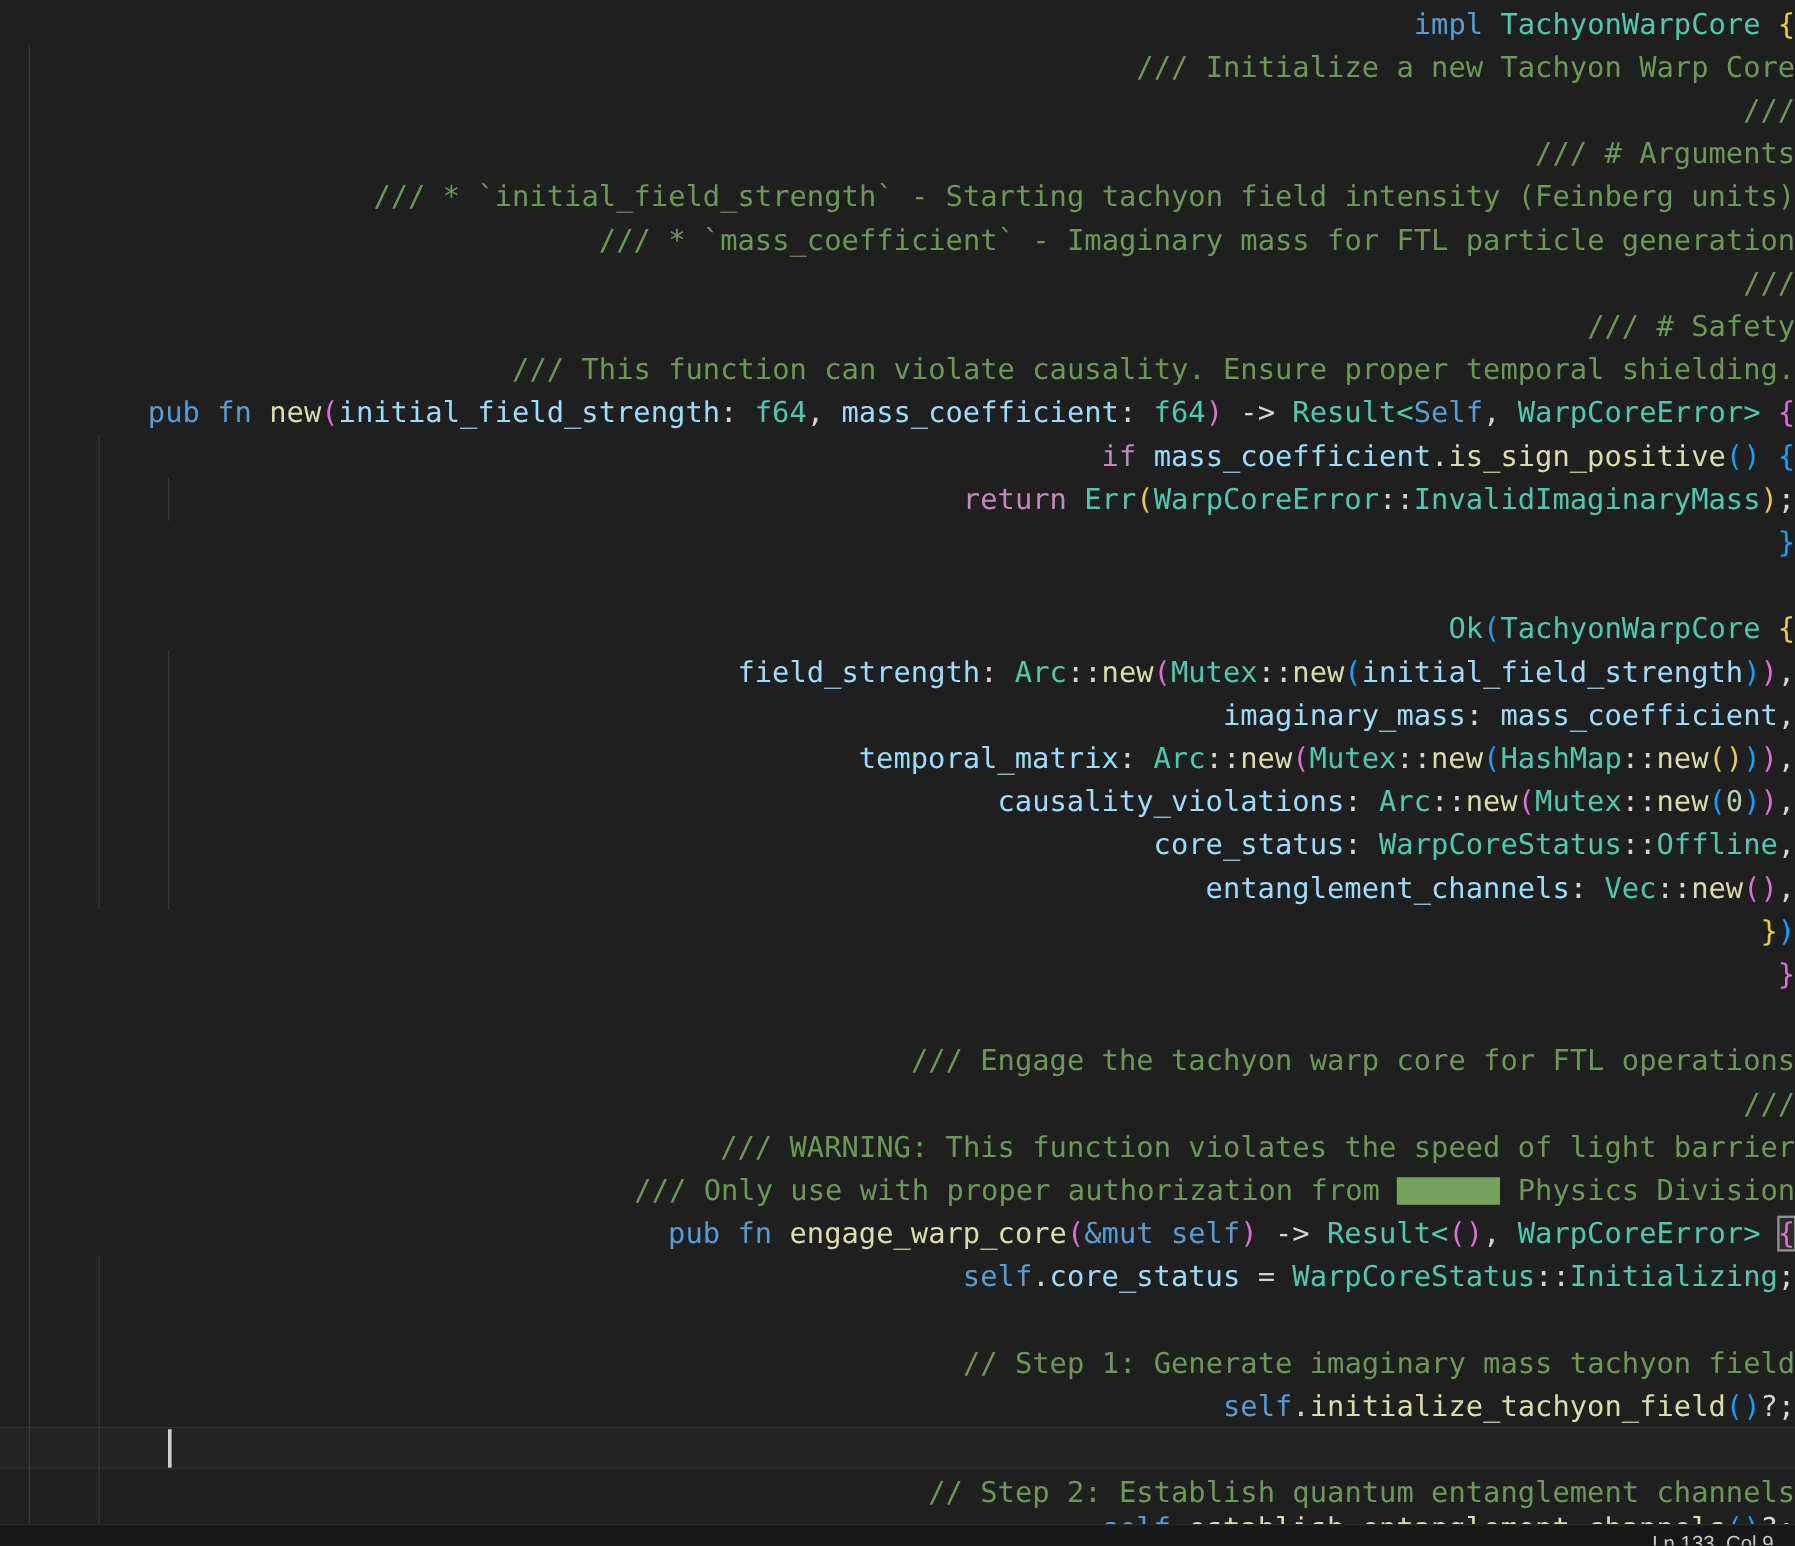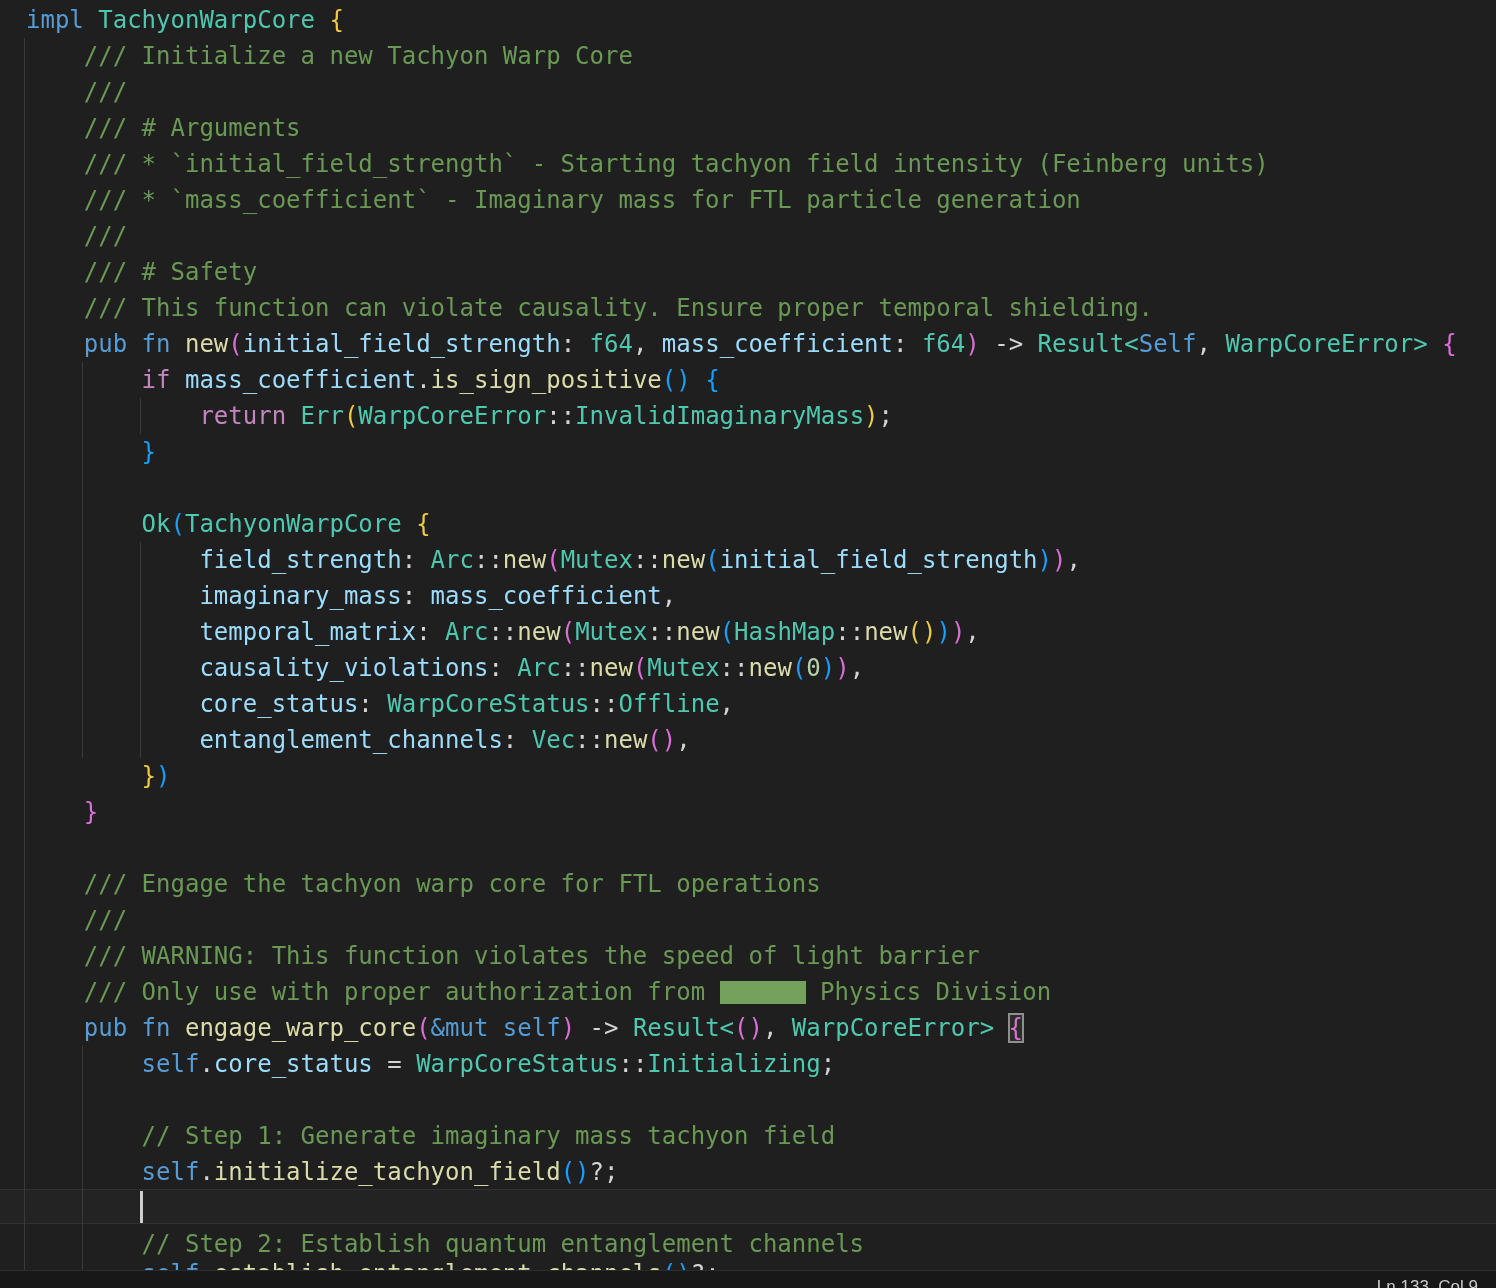--- a/index.html
+++ b/index.html
@@ -9,21 +9,21 @@
     font-family:"DejaVu Sans Mono",monospace;
   }
   .editor{
     position:absolute;inset:0;
     font-size:24px;line-height:36px;
   }
   .code-area{
     position:absolute;left:0;top:2px;right:0;
     white-space:pre;z-index:2;
   }
-  .code-line{height:36px;padding-left:26px;}
+  .code-line{height:36px;padding-left:26px;text-align:right;}
   .code-line:last-child{margin-top:-6px;}
   .tok-pln{color:var(--punctuation)}
   .tok-kw{color:var(--keyword)}
   .tok-ctl{color:var(--control)}
   .tok-ty{color:var(--type)}
   .tok-fnc{color:var(--function)}
   .tok-var{color:var(--variable)}
   .tok-cmt{color:var(--comment)}
   .tok-num{color:var(--number)}
   .tok-pun{color:var(--punctuation)}

